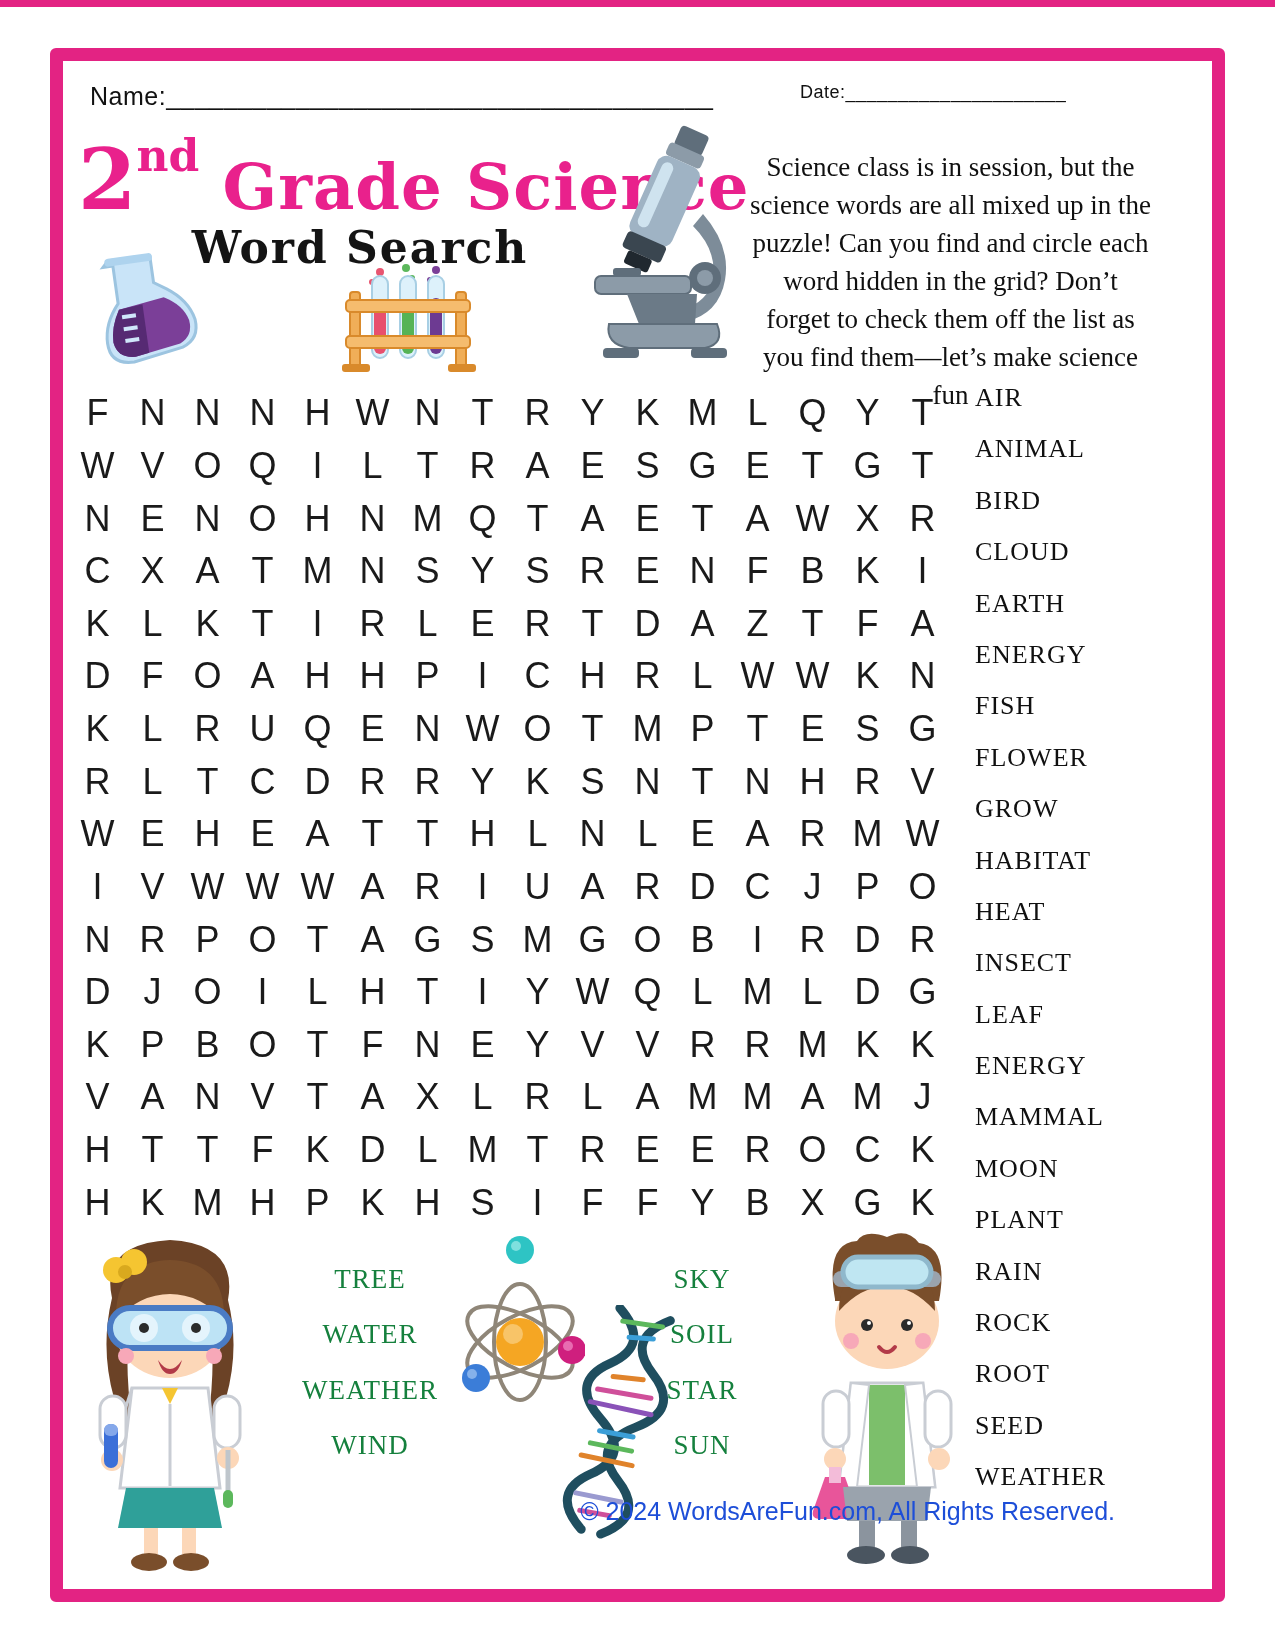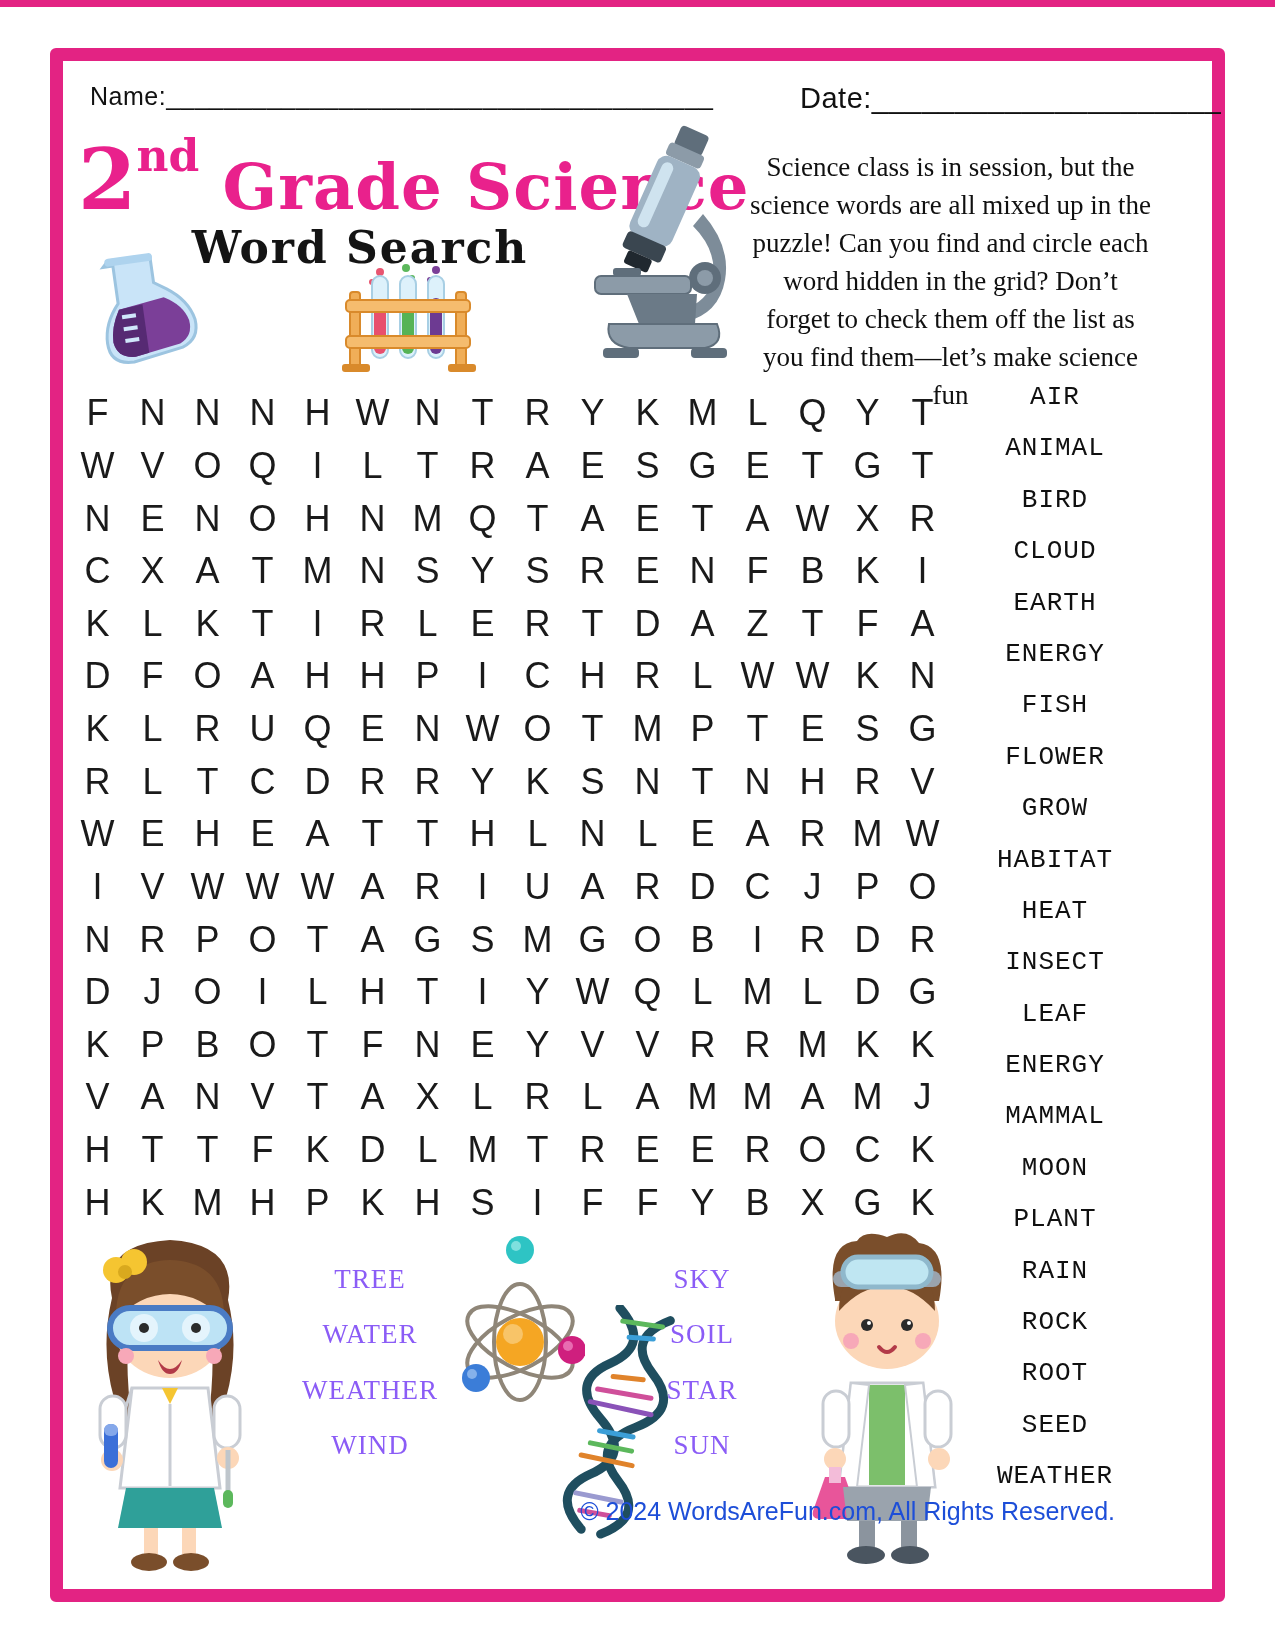--- a/index.html
+++ b/index.html
@@ -8,21 +8,21 @@
     position:relative; width:1275px; height:1650px; background:#ffffff;
     font-family:"Liberation Sans", sans-serif; overflow:hidden; margin:0 auto;
   }
   .top-strip { position:absolute; left:0; top:0; width:1275px; height:7px; background:#e32383; }
   .frame {
     position:absolute; left:50px; top:48px; width:1175px; height:1554px;
     border:13px solid #e32383; border-radius:6px;
   }
   
   .name-line { position:absolute; left:90px; top:82px; font-size:25px; color:#111; letter-spacing:0.5px; }
-  .date-line { position:absolute; left:800px; top:82px; font-size:29px; color:#111; letter-spacing:0.5px; }
+  .date-line { position:absolute; left:800px; top:82px; font-size:18px; color:#111; letter-spacing:0.5px; }
   
   .title-block { position:absolute; left:78px; top:130px; width:565px; text-align:center; color:#e9218c; white-space:nowrap; }
   .title-num  { font-family:"DejaVu Serif", serif; font-weight:bold; font-size:84px; line-height:1; }
   .title-sup  { font-family:"DejaVu Serif", serif; font-weight:bold; font-size:44px; vertical-align:38px; }
   .title-rest { font-family:"DejaVu Serif", serif; font-weight:bold; font-size:64px; letter-spacing:1px; line-height:1; }
   .subtitle   { position:absolute; left:160px; top:222px; width:400px; text-align:center;
                 font-family:"DejaVu Serif", serif; font-weight:bold; font-size:44px; color:#141414; letter-spacing:2px; }
   
   .instructions {
     position:absolute; left:748px; top:148px; width:405px;
@@ -32,29 +32,29 @@
   
   .letter-grid { position:absolute; left:70px; top:387px; width:880px; height:842px; display:flex; flex-direction:column; }
   .grid-row { display:flex; flex:1; }
   .grid-cell {
     width:55px; display:flex; align-items:center; justify-content:center;
     font-family:"Liberation Sans", sans-serif; font-size:36px; color:#1a1a1a;
   }
   
   .word-list { position:absolute; left:975px; top:372px; width:160px; }
   .word-item {
-    font-family:Liberation Mono, monospace; font-size:26px; color:#101010;
-    text-align:center; height:51.4px; line-height:51.4px; letter-spacing:1px;
+    font-family:Liberation Serif, serif; font-size:26px; color:#101010;
+    text-align:left; height:51.4px; line-height:51.4px; letter-spacing:1px;
   }
   
   .bottom-list { position:absolute; top:1252px; }
   .bottom-list.left  { left:285px; width:170px; }
   .bottom-list.right { left:612px; width:180px; }
   .bottom-item {
-    font-family:"Liberation Serif", serif; font-size:27px; color:#8b5cf6;
+    font-family:"Liberation Serif", serif; font-size:27px; color:#15803d;
     text-align:center; height:55.4px; line-height:55.4px; letter-spacing:1px;
   }
   .footer { position:absolute; left:95px; top:1497px; width:1020px; text-align:right;
             font-size:25px; color:#1d4ed8; }
   .art { position:absolute; }
 </style>
 </head>
 <body>
 
 <div class="page">

